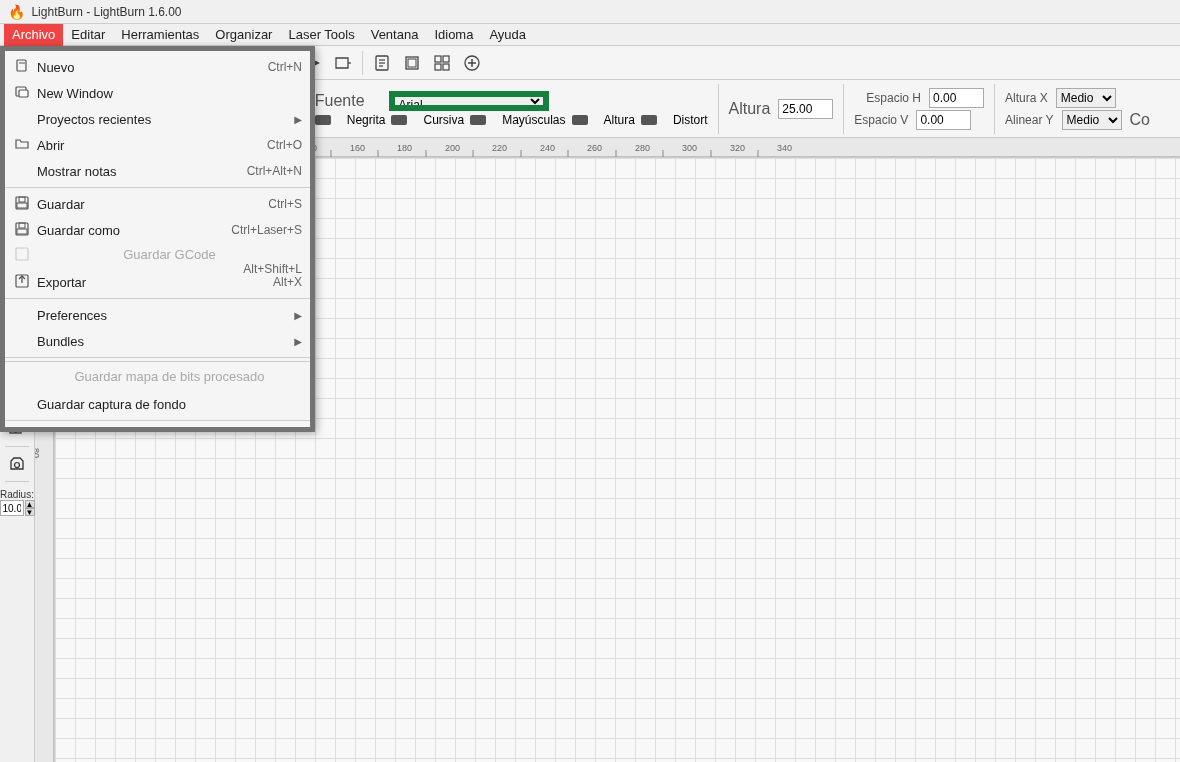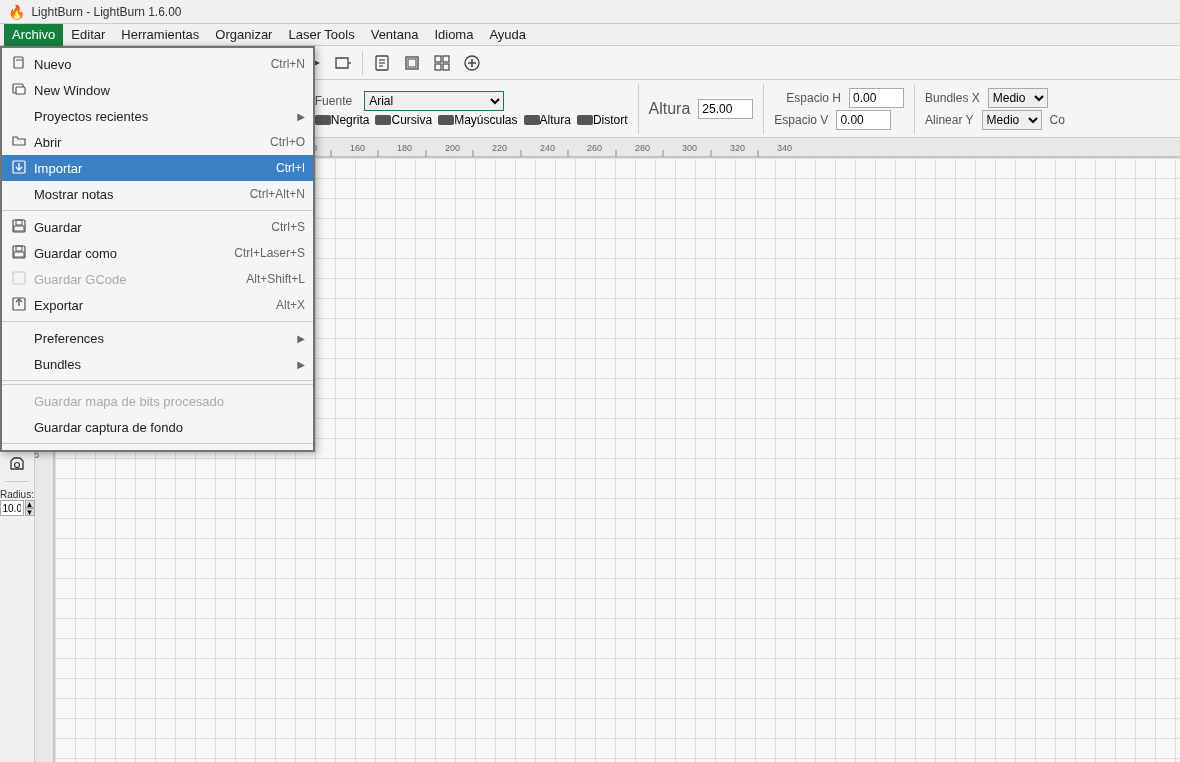--- a/index.html
+++ b/index.html
@@ -37,21 +37,21 @@
     .menu-item {
       padding: 2px 8px;
       cursor: pointer;
       font-size: 13px;
       color: #222;
       height: 22px;
       display: flex;
       align-items: center;
     }
     .menu-item:hover, .menu-item.active {
-      background: #15803d;
+      background: #ef4444;
       color: white;
     }
 
     
     #toolbar {
       background: #f5f5f5;
       height: 34px;
       display: flex;
       align-items: center;
       padding: 0 4px;
@@ -116,29 +116,29 @@
       color: #333;
       min-width: 30px;
     }
     .prop-sep {
       width: 1px;
       height: 50px;
       background: #ccc;
       margin: 0 4px;
     }
     .font-select {
-      width: 140px;
+      width: 160px;
       height: 20px;
-      border: 1px solid #15803d;
+      border: 6px solid #15803d;
       font-size: 12px;
     }
     .checkbox-row {
       display: flex;
       align-items: center;
-      gap: 0;
+      gap: 16px;
       font-size: 12px;
     }
     .spacing-input {
       width: 55px;
       height: 20px;
       border: 1px solid #aaa;
       font-size: 12px;
       padding: 1px 3px;
     }
     .align-select {
@@ -221,21 +221,21 @@
         linear-gradient(to right, #ddd 1px, transparent 1px),
         linear-gradient(to bottom, #ddd 1px, transparent 1px);
       background-size: 20px 20px;
     }
     #archivo-menu {
       position: absolute;
       top: 46px;
       left: 0;
       width: 315px;
       background: #f5f5f5;
-      border: 2px solid #737373;
+      border: 5px solid #737373;
       box-shadow: 2px 2px 8px rgba(0,0,0,0.3);
       z-index: 200;
       padding: 3px 0;
     }
     .menu-entry {
       display: flex;
       align-items: center;
       padding: 4px 8px 4px 32px;
       cursor: pointer;
       position: relative;
@@ -245,20 +245,21 @@
     .menu-entry:hover, .menu-entry.highlighted {
       background: #3b7fc4;
       color: white;
     }
     .menu-entry.highlighted .menu-shortcut {
       color: white;
     }
     .menu-entry.disabled {
       color: #aaa;
       cursor: default;
+      flex-direction: column;
     }
     .menu-entry .menu-icon {
       position: absolute;
       left: 8px;
       font-size: 13px;
       width: 18px;
       text-align: center;
     }
     .menu-shortcut {
       margin-left: auto;
@@ -442,21 +443,21 @@
 
   <div class="prop-row">
     <span style="font-size:12px;color:#555;margin-right:4px;">Girar</span>
     <input class="prop-input" type="text" style="width: 50px;" value="0.00">
     <span style="font-size:11px;color:#555;margin-left:2px;">mm</span>
   </div>
   <div class="prop-sep"></div>
 
   <div class="prop-group">
     <div class="prop-row">
-      <span style="font-size:12px;color:#555;margin-right:8px;">Fuente</span>
+      <span style="font-size:16px;color:#555;margin-right:20px;">Fuente</span>
       <select class="font-select">
         <option>Arial</option>
       </select>
     </div>
     <div class="prop-row" style="gap:6px;">
       <div class="checkbox-row">
         <span style="width:16px;height:10px;background:#555;border-radius:2px;display:inline-block;"></span>
         <span>Negrita</span>
       </div>
       <div class="checkbox-row">
@@ -494,31 +495,31 @@
     </div>
     <div class="prop-row">
       <span style="font-size:12px;color:#555;margin-right:4px;">Espacio V</span>
       <input class="spacing-input" type="text" value="0.00" style="">
     </div>
   </div>
   <div class="prop-sep"></div>
 
   <div class="prop-group">
     <div class="prop-row">
-      <span style="font-size:12px;color:#555;margin-right:4px;">Bundles X</span>
+      <span style="font-size:12px;color:#555;margin-right:4px;">Altura X</span>
       <select class="align-select">
         <option>Medio</option>
       </select>
     </div>
     <div class="prop-row">
       <span style="font-size:12px;color:#555;margin-right:4px;">Alinear Y</span>
       <select class="align-select">
         <option>Medio</option>
       </select>
-      <span style="font-size:12px;color:#555;margin-left:4px;">Co</span>
+      <span style="font-size:16px;color:#555;margin-left:4px;">Co</span>
     </div>
   </div>
 </div>
 
 <div id="main-area">
 
   <div id="left-toolbar">
     <div class="left-btn" title="Select">
       <svg width="16" height="16" viewBox="0 0 16 16">
           <polygon points="2,2 2,12 5,9 7,14 9,13 7,8 11,8" fill="#333" stroke="none"></polygon>
@@ -692,31 +693,20 @@
   <div class="menu-entry">
     <span class="menu-icon">
       <svg width="14" height="14" viewBox="0 0 14 14">
           <path d="M1 3 L1 11 L13 11 L13 5 L6 5 L5 3 Z" fill="none" stroke="#555" stroke-width="1.2"></path>
         </svg>
     </span>
     <span class="menu-entry-label">Abrir</span>
     <span class="menu-shortcut">Ctrl+O</span>
   </div>
 
-  <div class="menu-entry highlighted">
-    <span class="menu-icon">
-      <svg width="14" height="14" viewBox="0 0 14 14">
-          <rect x="1" y="1" width="12" height="12" rx="1" fill="none" stroke="white" stroke-width="1.2"></rect>
-          <line x1="7" y1="3" x2="7" y2="9" stroke="white" stroke-width="1.3"></line>
-          <polyline points="4,7 7,10 10,7" fill="none" stroke="white" stroke-width="1.3"></polyline>
-        </svg>
-    </span>
-    <span class="menu-entry-label">Importar</span>
-    <span class="menu-shortcut">Ctrl+I</span>
-  </div>
 
   <div class="menu-entry">
     <span class="menu-icon"></span>
     <span class="menu-entry-label">Mostrar notas</span>
     <span class="menu-shortcut">Ctrl+Alt+N</span>
   </div>
   <div class="menu-divider"></div>
 
   <div class="menu-entry">
     <span class="menu-icon">

